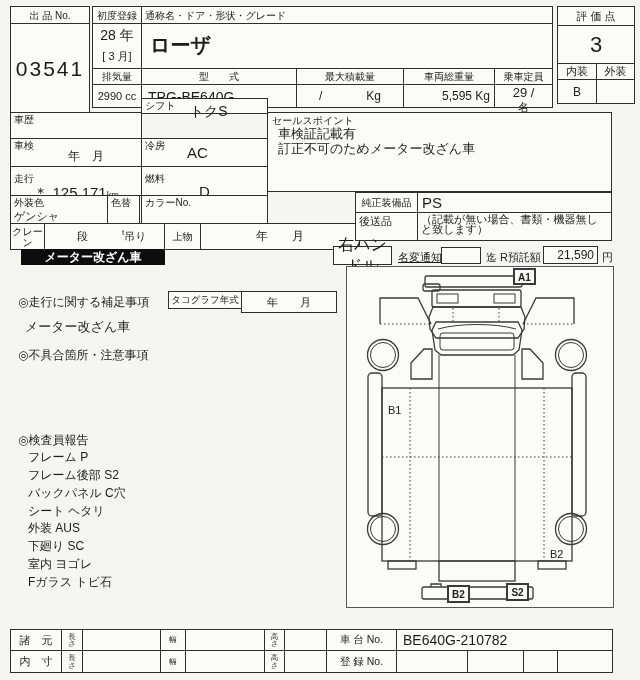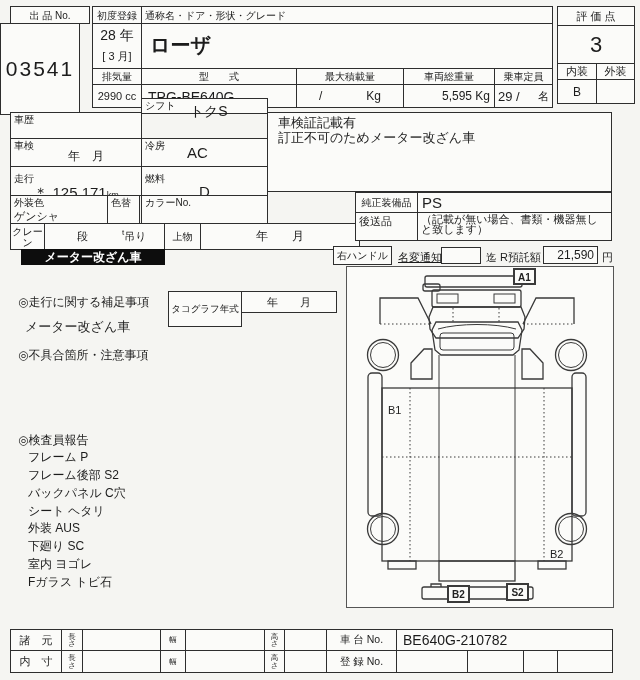--- a/index.html
+++ b/index.html
@@ -24,21 +24,21 @@
   .badge{background:#0d0d0d;color:#fff;font-weight:bold;font-size:12px;}
   .txt{font-size:12px;line-height:14px;}
   sup.t{font-size:8px;vertical-align:top;line-height:8px;}
   .unit{font-size:9px;}
   svg text{font-family:"Liberation Sans","DejaVu Sans",sans-serif;}
 </style>
 </head>
 <body>
 
 <div class="abs bx c lbl" style="left:10px;top:6px;width:80px;height:18px;">出 品 No.</div>
-<div class="abs bx c big" style="left:0;top:23px;width:80px;height:92px;">03541</div>
+<div class="abs bx c big" style="left:10px;top:23px;width:80px;height:92px;">03541</div>
 
 <div class="abs bx c lbl" style="left:92px;top:6px;width:50px;height:18px;">初度登録</div>
 <div class="abs bx" style="left:92px;top:23px;width:50px;height:46px;padding:3px 2px;">
   <div class="v14" style="text-align:center;">28 年</div>
   <div class="v11" style="text-align:center;margin-top:4px;">[ 3 月]</div>
 </div>
 <div class="abs bx c lbl" style="left:92px;top:68px;width:50px;height:17px;">排気量</div>
 <div class="abs bx c v11" style="left:92px;top:84px;width:50px;height:24px;">2990 cc</div>
 
 <div class="abs bx lbl tl" style="left:141px;top:6px;width:412px;height:18px;padding-top:3px;">通称名・ドア・形状・グレード</div>
@@ -50,21 +50,21 @@
 <div class="abs bx c lbl" style="left:296px;top:68px;width:108px;height:17px;">最大積載量</div>
 <div class="abs bx v12" style="left:296px;top:84px;width:108px;height:24px;display:flex;align-items:center;justify-content:space-around;">
   <span>/</span>
   <span>Kg</span>
 </div>
 
 <div class="abs bx c lbl" style="left:403px;top:68px;width:92px;height:17px;">車両総重量</div>
 <div class="abs bx v12" style="left:403px;top:84px;width:92px;height:24px;display:flex;align-items:center;justify-content:flex-end;padding-right:4px;">5,595 Kg</div>
 
 <div class="abs bx c lbl" style="left:494px;top:68px;width:59px;height:17px;">乗車定員</div>
-<div class="abs bx" style="left:494px;top:84px;width:59px;height:24px;display:flex;align-items:center;justify-content:space-between;padding:0 3px;font-size:13px;">
+<div class="abs bx" style="left:494px;top:84px;width:59px;height:24px;display:flex;align-items:center;justify-content:space-between;padding:0 3px;font-size:13px;flex-direction:column;">
   <span>29 /</span>
   <span style="font-size:11px;">名</span>
 </div>
 
 <div class="abs bx c v11" style="left:557px;top:6px;width:78px;height:20px;">評 価 点</div>
 <div class="abs bx c" style="left:557px;top:25px;width:78px;height:39px;font-size:22px;">3</div>
 <div class="abs bx c v11" style="left:557px;top:63px;width:40px;height:17px;">内装</div>
 <div class="abs bx c v11" style="left:596px;top:63px;width:39px;height:17px;">外装</div>
 <div class="abs bx c v12" style="left:557px;top:79px;width:40px;height:25px;">B</div>
 <div class="abs bx c v12" style="left:596px;top:79px;width:39px;height:25px;"></div>
@@ -104,43 +104,44 @@
 
 <div class="abs bx c lbl" style="left:10px;top:223px;width:35px;height:27px;">クレーン</div>
 <div class="abs bx v11" style="left:44px;top:223px;width:121px;height:27px;display:flex;align-items:center;">
   <span style="margin-left:32px;">段</span>
   <span style="margin-left:34px;"><sup class="t">t</sup><span>吊り</span></span>
 </div>
 <div class="abs bx c lbl" style="left:164px;top:223px;width:37px;height:27px;">上物</div>
 <div class="abs bx c v12" style="left:200px;top:223px;width:160px;height:27px;">年　　月</div>
 
 <div class="abs bx" style="left:267px;top:112px;width:345px;height:80px;padding:2px 4px;">
+  <div class="lbl">セールスポイント</div>
   <div class="txt" style="margin-left:6px;font-size:13px;line-height:15px;">
     <div>車検証記載有</div>
     <div>訂正不可のためメーター改ざん車</div>
   </div>
 </div>
 
 <div class="abs bx c lbl" style="left:355px;top:192px;width:63px;height:21px;">純正装備品</div>
 <div class="abs bx v15" style="left:417px;top:192px;width:195px;height:21px;padding:1px 0 0 4px;">PS</div>
 <div class="abs bx v11 tl" style="left:355px;top:212px;width:63px;height:29px;">後送品</div>
 <div class="abs bx small8 tl" style="left:417px;top:212px;width:195px;height:29px;">（記載が無い場合、書類・機器無しと致します）</div>
 
 <div class="abs badge c" style="left:21px;top:249px;width:144px;height:16px;">メーター改ざん車</div>
 
-<div class="abs bx c" style="left:333px;top:246px;width:59px;height:19px;font-size:10px;">右ハンドル</div>
+<div class="abs bx c" style="left:333px;top:246px;width:59px;height:19px;font-size:16px;">右ハンドル</div>
 <div class="abs v11" style="left:398px;top:250px;text-decoration:underline;">名変通知</div>
 <div class="abs bx" style="left:441px;top:247px;width:40px;height:17px;"></div>
 <div class="abs" style="left:486px;top:251px;font-size:10.5px;">迄</div>
 <div class="abs v11" style="left:500px;top:250px;">R預託額</div>
 <div class="abs bx v12" style="left:543px;top:246px;width:55px;height:18px;display:flex;align-items:center;justify-content:flex-end;padding-right:3px;">21,590</div>
 <div class="abs v11" style="left:602px;top:250px;">円</div>
 
 <div class="abs txt" style="left:18px;top:295px;">◎走行に関する補足事項</div>
-<div class="abs bx c" style="left:168px;top:291px;width:74px;height:36px;font-size:9.5px;">タコグラフ年式</div>
+<div class="abs bx c" style="left:168px;top:291px;width:74px;height:18px;font-size:9.5px;">タコグラフ年式</div>
 <div class="abs bx c v11" style="left:241px;top:291px;width:96px;height:22px;">年　　月</div>
 
 <div class="abs" style="left:25px;top:318px;font-size:13px;">メーター改ざん車</div>
 <div class="abs txt" style="left:18px;top:348px;text-align:center;">◎不具合箇所・注意事項</div>
 
 <div class="abs txt" style="left:18px;top:433px;">◎検査員報告</div>
 <div class="abs txt" style="left:28px;top:450px;">フレーム P</div>
 <div class="abs txt" style="left:28px;top:468px;">フレーム後部 S2</div>
 <div class="abs txt" style="left:28px;top:486px;">バックパネル C穴</div>
 <div class="abs txt" style="left:28px;top:504px;">シート ヘタリ</div>

